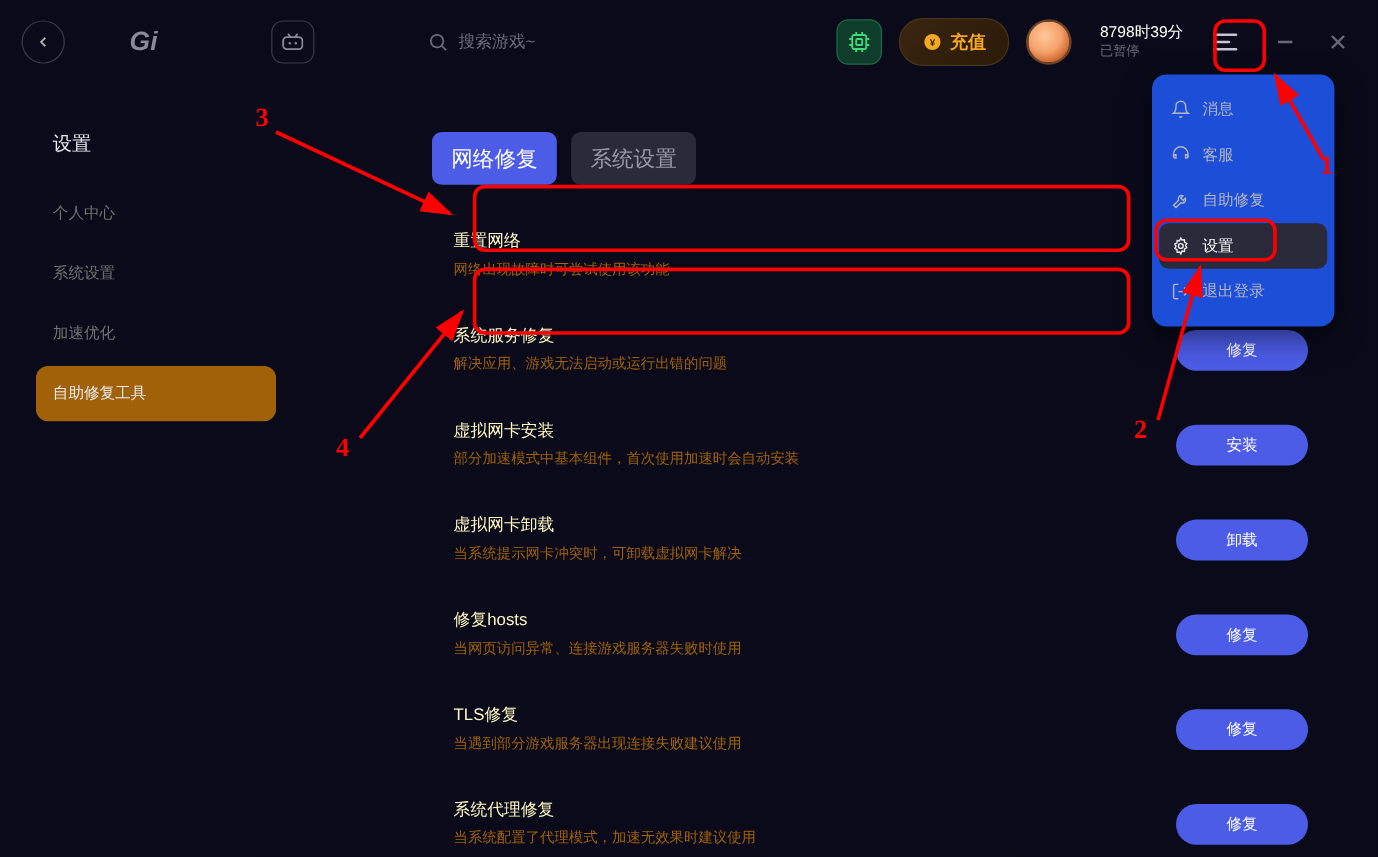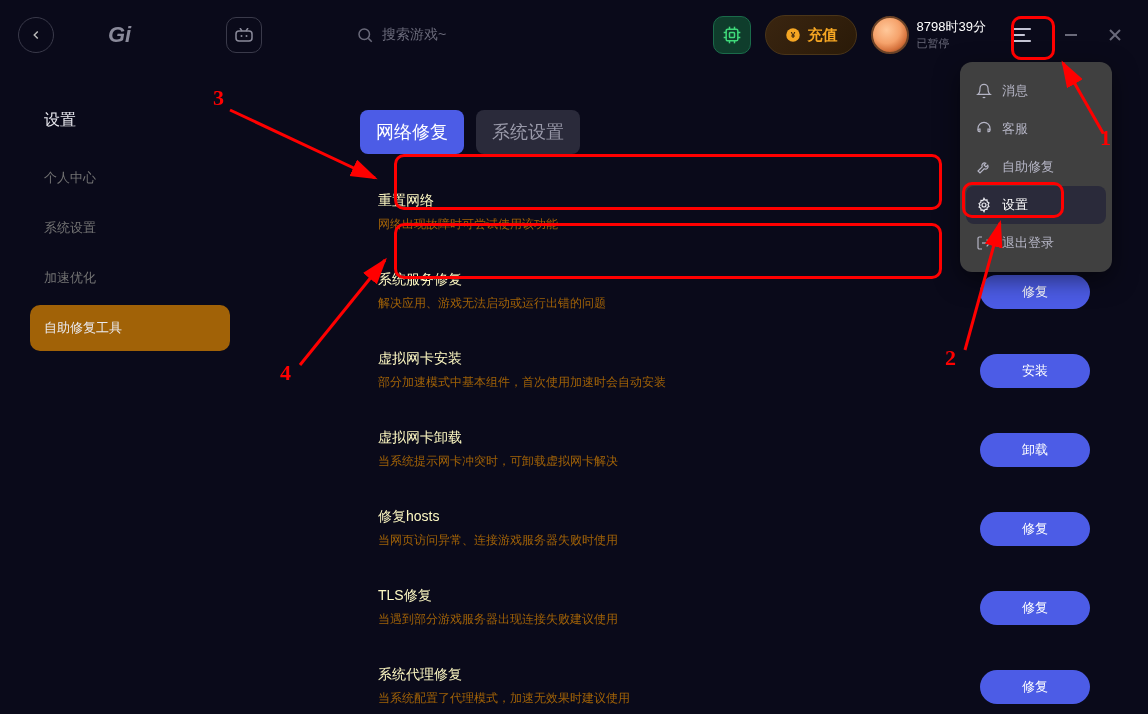--- a/index.html
+++ b/index.html
@@ -9,21 +9,21 @@
   .header { height: 70px; display: flex; align-items: center; padding: 0 18px; gap: 14px; }
   .back-btn { width: 36px; height: 36px; border-radius: 50%; border: 1.5px solid #3a3a4a; display: flex; align-items: center; justify-content: center; cursor: pointer; }
   .logo { margin-left: 40px; }
   .tv-icon { margin-left: 60px; width: 36px; height: 36px; border-radius: 10px; border: 1.5px solid #3a3a4a; display: flex; align-items: center; justify-content: center; position: relative; }
   .search-wrap { margin-left: 80px; display: flex; align-items: center; gap: 8px; color: #6a6a7a; font-size: 14px; }
   .spacer { flex: 1; }
   .game-icon { width: 38px; height: 38px; border-radius: 10px; background: #0f3d2c; border: 1px solid #1a6b4a; display: flex; align-items: center; justify-content: center; }
   .recharge { height: 40px; padding: 0 18px; border-radius: 20px; background: linear-gradient(135deg, #3a2510, #2a1a08); border: 1px solid #4a3518; display: flex; align-items: center; gap: 6px; color: #f5a623; font-weight: bold; font-size: 15px; cursor: pointer; }
   .avatar { width: 38px; height: 38px; border-radius: 50%; background: radial-gradient(circle at 40% 35%, #ffc89a 0%, #f5a26b 45%, #d4703a 70%, #3a2615 100%); border: 2px solid #6b4226; }
   .user-block { display: flex; align-items: center; gap: 8px; }
-  .user-text { font-size: 13px; line-height: 1.3; }
+  .user-text { font-size: 13px; line-height: 1.3; margin-left: 16px; }
   .user-status { font-size: 11px; color: #6a6a7a; }
   .menu-btn { width: 42px; height: 42px; display:flex; align-items:center; justify-content:center; cursor:pointer; }
   .win-btn { width: 30px; height: 30px; display:flex; align-items:center; justify-content:center; cursor:pointer; color:#6a6a7a; }
 
   
   .main { display: flex; height: calc(100% - 70px); padding-top: 40px; }
   .sidebar { width: 260px; padding: 0 30px; }
   .sidebar-title { font-size: 16px; color: #eaeaf0; margin-bottom: 24px; padding-left: 14px; }
   .side-item { padding: 14px 14px; font-size: 13px; color: #737373; border-radius: 10px; cursor: pointer; margin-bottom: 4px; }
   .side-item.active { background: #a16207; color: #eaeaf0; }
@@ -35,21 +35,21 @@
   .tab.active { background: #4c5ce6; color: #fff; }
   .tab.inactive { background: #2a2a3a; color: #9a9aaa; }
 
   .row { display: flex; align-items: center; padding: 14px 18px; border-radius: 10px; margin-bottom: 10px; }
   .row-text { flex: 1; }
   .row-title { font-size: 14px; color: #fef9c3; margin-bottom: 6px; }
   .row-desc { font-size: 12px; color: #a16207; }
   .row-btn { min-width: 110px; height: 34px; border-radius: 17px; background: #4c5ce6; color: #fff; font-size: 13px; display: flex; align-items: center; justify-content: center; cursor: pointer; border: none; }
 
   
-  .dropdown { position: absolute; right: 36px; top: 62px; width: 152px; background: #404040; border-radius: 12px; padding: 10px 0; box-shadow: 0 8px 24px rgba(0,0,0,0.5); z-index: 50; }
+  .dropdown { position: absolute; right: 36px; top: 62px; width: 152px; background: #1d4ed8; border-radius: 12px; padding: 10px 0; box-shadow: 0 8px 24px rgba(0,0,0,0.5); z-index: 50; }
   .dd-item { display: flex; align-items: center; gap: 10px; padding: 10px 16px; font-size: 13px; color: #b5b5c5; cursor: pointer; }
   .dd-item.active { background: #2a2a3a; color: #fff; border-radius: 8px; margin: 0 6px; padding: 10px 10px; }
   .dd-icon { width: 16px; height: 16px; flex-shrink: 0; }
 
   
   .hl { position: absolute; border: 3px solid #ff0000; border-radius: 10px; pointer-events: none; z-index: 100; }
   .num { position: absolute; color: #ff0000; font-size: 22px; font-weight: bold; font-family: serif; z-index: 101; }
   .arrow { position: absolute; z-index: 101; }
 
   svg { display: block; }

